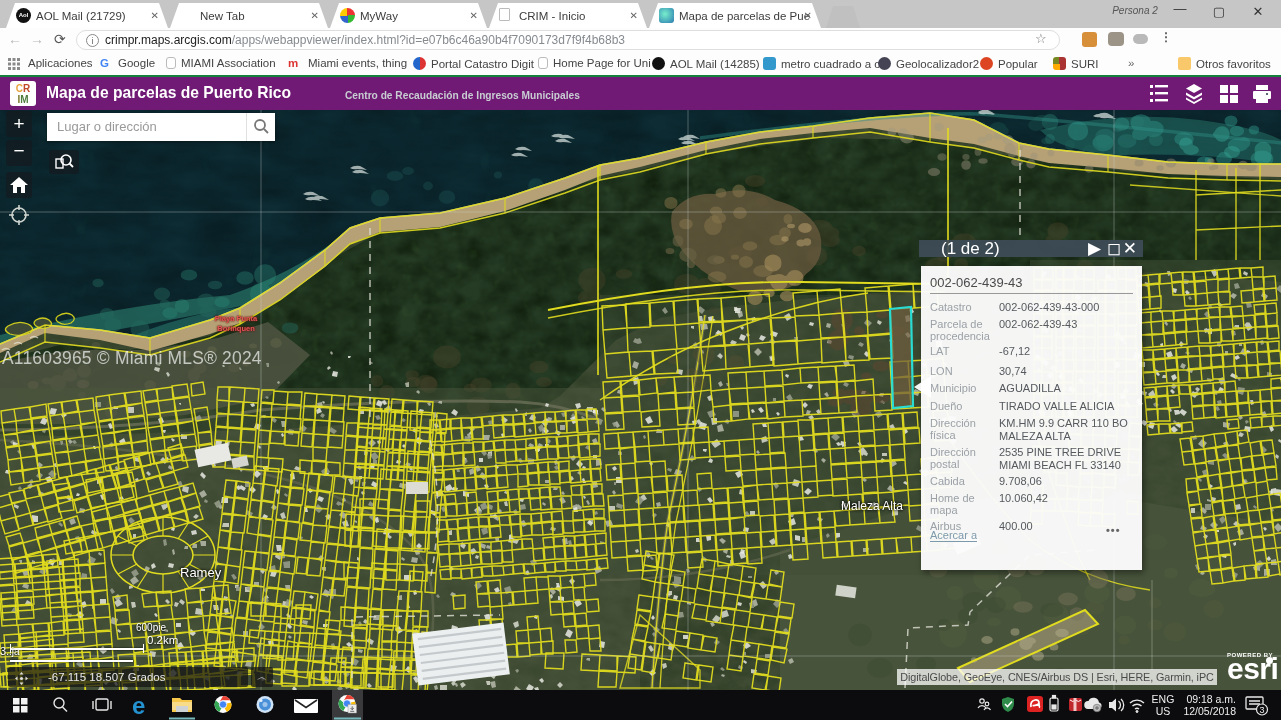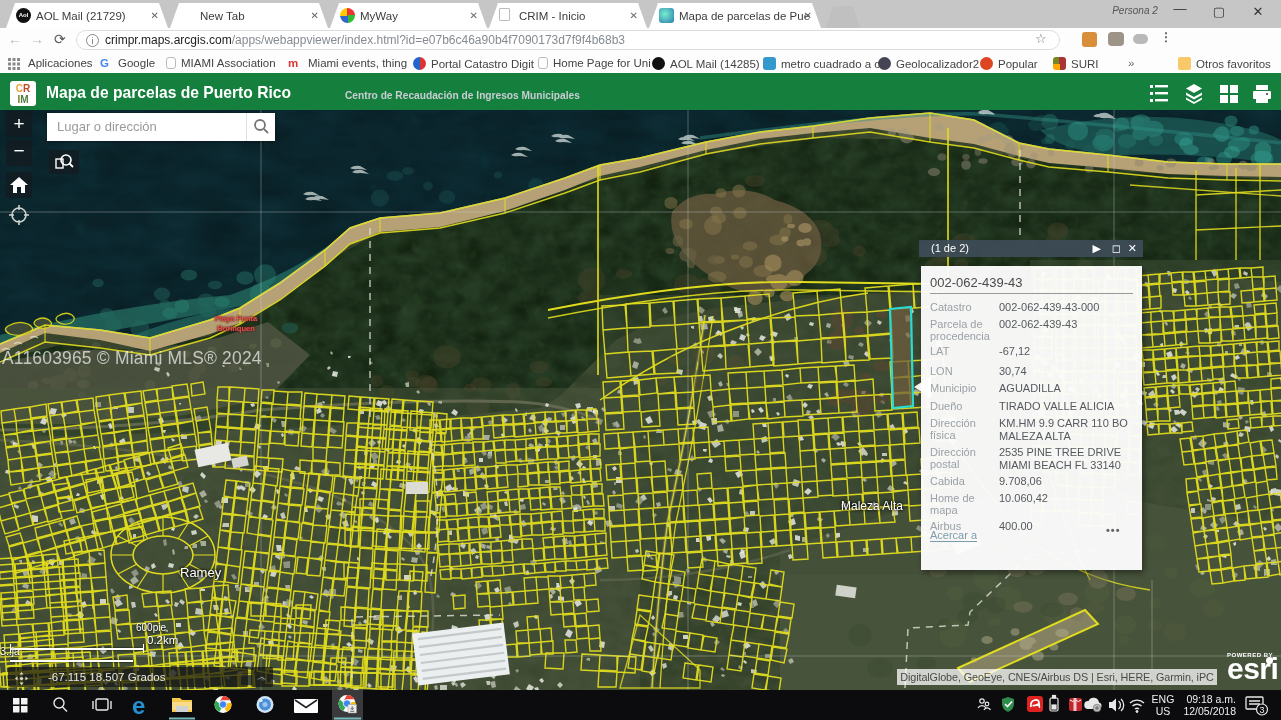--- a/index.html
+++ b/index.html
@@ -4,32 +4,32 @@
 body{width:1281px;height:720px;overflow:hidden;font-family:"Liberation Sans",sans-serif;background:#000;position:relative}
 .abs{position:absolute}
 #tabbar{position:absolute;left:0;top:0;width:1281px;height:28px;background:#c6c6c6}
 .tab{position:absolute;top:3px;height:25px;background:#ffffff;border-radius:7px 7px 0 0;clip-path:polygon(9px 0,calc(100% - 9px) 0,100% 100%,0 100%);font-size:11.5px;color:#3c3c3c;line-height:26px;padding:0 22px 0 30px;white-space:nowrap;overflow:hidden}
 .tab .fav{position:absolute;left:10px;top:5px;width:15px;height:15px;border-radius:8px}
 .tab .x{position:absolute;right:9px;top:0px;font-size:10px;color:#666}
 #atab{background:#ffffff;z-index:3}
 .winbtn{position:absolute;top:0;height:26px;color:#333;font-size:13px;text-align:center}
 #addr{position:absolute;left:0;top:28px;width:1281px;height:24px;background:#fdfdfd}
 #urlbox{position:absolute;left:76px;top:2px;width:984px;height:20px;border:1px solid #dedede;border-radius:11px;background:#fff;font-size:12px;line-height:19px;color:#222;padding-left:28px;white-space:nowrap;overflow:hidden}
-#bmbar{position:absolute;left:0;top:52px;width:1281px;height:25px;background:#fdfdfd;border-bottom:4px solid #15803d;font-size:11.5px;color:#444}
+#bmbar{position:absolute;left:0;top:52px;width:1281px;height:25px;background:#fdfdfd;border-bottom:2px solid #15803d;font-size:11.5px;color:#444}
 .bm{position:absolute;top:5px;white-space:nowrap}
 .bi{display:inline-block;width:13px;height:13px;border-radius:3px;vertical-align:-2px;margin-right:5px}
-#hdr{position:absolute;left:0;top:77px;width:1281px;height:33px;background:#15803d}
+#hdr{position:absolute;left:0;top:77px;width:1281px;height:33px;background:#701a75}
 #hlogo{position:absolute;left:10px;top:4px;width:26px;height:25px;background:#fff;border-radius:3px;font-size:10px;font-weight:bold;line-height:11px;text-align:center;padding-top:2px}
 #htitle{position:absolute;left:46px;top:6px;color:#fff;font-size:17px;font-weight:bold;letter-spacing:0px;transform:scaleX(0.92);transform-origin:left}
 #hsub{position:absolute;left:345px;top:12px;color:#c8cdd2;font-size:10.5px;font-weight:bold;transform:scaleX(0.97);transform-origin:left}
 #map{position:absolute;left:0;top:110px;width:1281px;height:580px}
 #search{position:absolute;left:47px;top:113px;width:228px;height:28px;background:#fff;box-shadow:0 1px 3px rgba(0,0,0,.4);font-size:13px;color:#9a9a9a;line-height:28px;padding-left:10px}
 #searchbtn{position:absolute;left:246px;top:113px;width:29px;height:28px;background:#fff;border-left:1px solid #e0e0e0}
 .mbtn{position:absolute;left:6px;width:26px;height:26px;background:rgba(20,26,30,.72);border-radius:3px;color:#fff;text-align:center;font-size:19px;line-height:25px}
-#pheader{position:absolute;left:919px;top:240px;width:224px;height:17px;background:rgba(62,76,88,.92);color:#fff;font-size:11px;line-height:17px;padding-left:12px}
+#pheader{position:absolute;left:919px;top:240px;width:224px;height:17px;background:rgba(62,76,88,.92);color:#fff;font-size:17px;line-height:17px;padding-left:22px}
 #pbody{position:absolute;left:921px;top:266px;width:221px;height:304px;background:rgba(252,252,252,.965);box-shadow:2px 3px 6px rgba(0,0,0,.4);font-size:11px}
 .pl{position:absolute;left:9px;color:#9ba1a6}
 .pv{position:absolute;left:78px;color:#55595d}
 #attrib{position:absolute;left:897px;top:669px;width:320px;height:16px;background:rgba(255,255,255,.75);color:#4a4a4a;font-size:10.8px;line-height:16px;text-align:center;white-space:nowrap;letter-spacing:-0.1px}
 #esri{position:absolute;left:1227px;top:652px;color:#fff;font-size:30px;font-weight:bold;letter-spacing:-0.5px}
 #coords{position:absolute;left:8px;top:667px;width:240px;height:20px;background:rgba(20,20,20,.72);border-radius:2px;color:#e8e8e8;font-size:11.5px;line-height:20px}
 #coordsup{position:absolute;left:251px;top:667px;width:22px;height:20px;background:rgba(20,20,20,.72);border-radius:2px;color:#ddd;font-size:10px;text-align:center;line-height:20px}
 #task{position:absolute;left:0;top:690px;width:1281px;height:30px;background:#0c0c0e}
 .tklabel{position:absolute;color:#eee;font-size:10.5px;line-height:12px}
 #wm{position:absolute;left:2px;top:348px;color:rgba(255,255,255,.68);font-size:18px;letter-spacing:0.2px;transform:scaleX(0.97);transform-origin:left}

